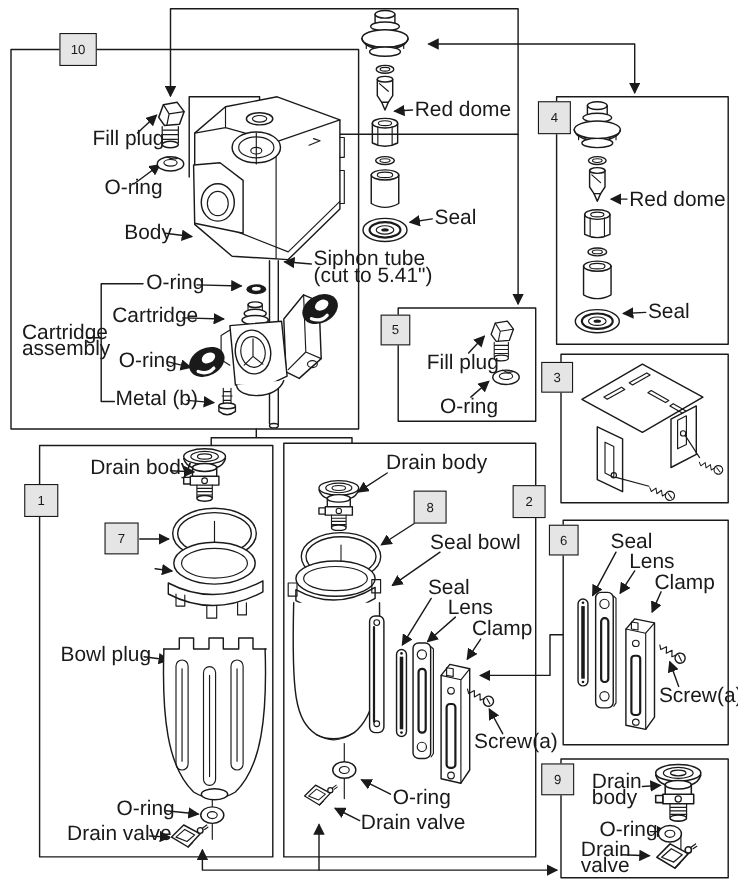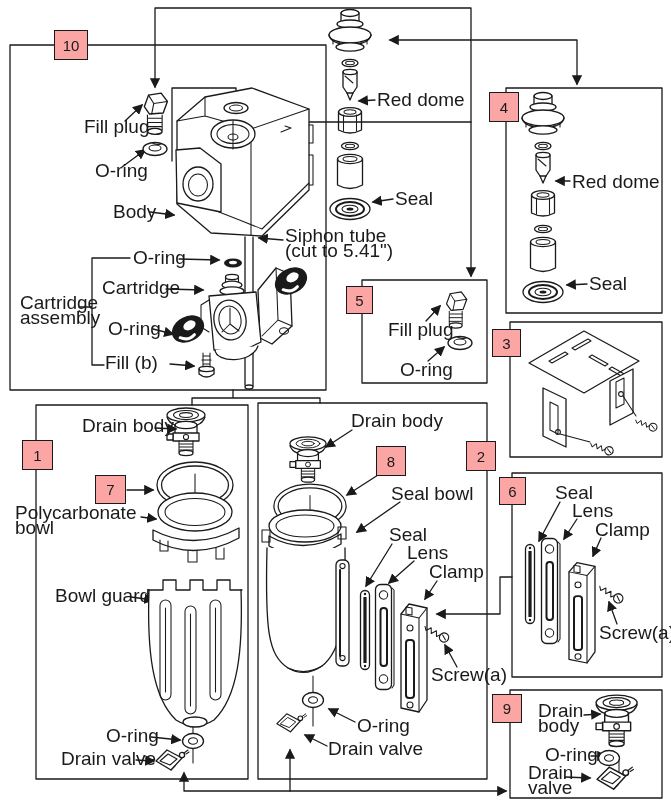--- a/index.html
+++ b/index.html
@@ -7,22 +7,22 @@
          font-family:"Liberation Sans",sans-serif;color:#1a1a1a;}
   #art{position:absolute;left:0;top:0;}
   #art *{stroke:#1a1a1a;stroke-width:1.3;fill:none;stroke-linecap:round;stroke-linejoin:round;}
   #art .fw{fill:#fff;}
   #art .fb{fill:#1a1a1a;stroke:none;}
   #art .fwn{fill:#fff;stroke:none;}
   #art .thin{stroke-width:1.05;}
   #art .med{stroke-width:2;}
   #art .wht{stroke:#fff;stroke-width:3;}
   .label{position:absolute;font-size:19px;line-height:15px;white-space:pre-line;}
-  .callout{position:absolute;background:#fca5a5;border:1.6px solid #1a1a1a;box-sizing:border-box;
-           display:flex;align-items:center;justify-content:center;font-size:15px;}
+  .callout{position:absolute;background:#e5e5e5;border:1.6px solid #1a1a1a;box-sizing:border-box;
+           display:flex;align-items:center;justify-content:center;font-size:12px;}
 </style>
 </head>
 <body>
 
 <div class="stage">
 
 <svg id="art" width="671" height="808" viewBox="0 0 671 808">
   <defs>
     <marker id="arr" viewBox="0 0 10 10" refX="8.5" refY="5" markerWidth="8" markerHeight="8" orient="auto-start-reverse">
       <path d="M0,0 L10,5 L0,10 Z" class="fb"></path>
@@ -344,26 +344,24 @@
 <div class="label" style="left:113px;top:204px">Body</div>
 <div class="label" style="left:377px;top:92px">Red dome</div>
 <div class="label" style="left:395px;top:191px">Seal</div>
 <div class="label" style="left:285px;top:228px">Siphon tube
 (cut to 5.41")</div>
 <div class="label" style="left:133px;top:250px">O-ring</div>
 <div class="label" style="left:102px;top:280px">Cartridge</div>
 <div class="label" style="left:20px;top:295px">Cartridge
 assembly</div>
 <div class="label" style="left:108px;top:321px">O-ring</div>
-<div class="label" style="left:105px;top:355px">Fill (b)</div>
+<div class="label" style="left:105px;top:355px">Metal (b)</div>
 
 <div class="label" style="left:82px;top:418px">Drain body</div>
-<div class="label" style="left:15px;top:505px">Polycarbonate
-bowl</div>
-<div class="label" style="left:55px;top:588px">Bowl guard</div>
+<div class="label" style="left:55px;top:588px">Bowl plug</div>
 <div class="label" style="left:106px;top:728px">O-ring</div>
 <div class="label" style="left:61px;top:751px">Drain valve</div>
 
 <div class="label" style="left:351px;top:413px">Drain body</div>
 <div class="label" style="left:391px;top:486px">Seal bowl</div>
 <div class="label" style="left:389px;top:527px">Seal</div>
 <div class="label" style="left:407px;top:545px">Lens</div>
 <div class="label" style="left:429px;top:564px">Clamp</div>
 <div class="label" style="left:431px;top:667px">Screw(a)</div>
 <div class="label" style="left:357px;top:718px">O-ring</div>

